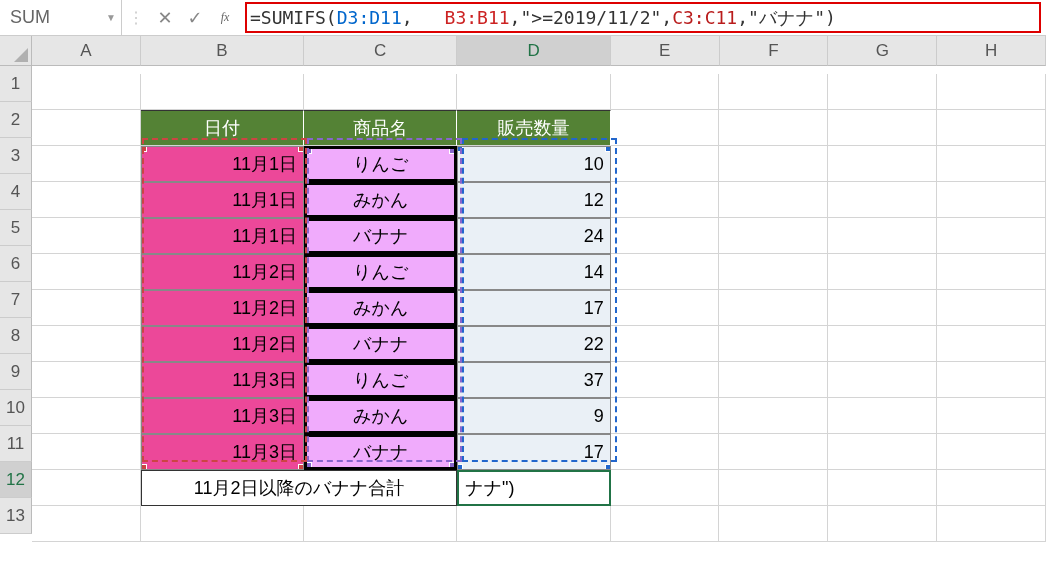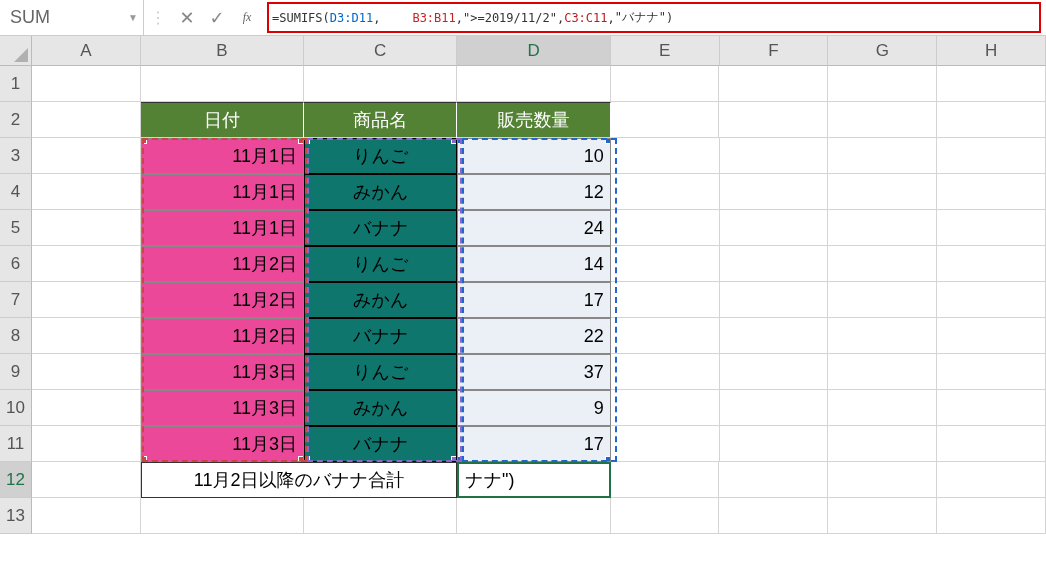--- a/index.html
+++ b/index.html
@@ -6,21 +6,21 @@
     body { font-family: "Segoe UI", Arial, sans-serif; background: #fff; user-select: none; }
     
     .formula-bar {
       display: flex;
       align-items: center;
       height: 36px;
       border-bottom: 1px solid #ccc;
       background: #fff;
     }
     .name-box {
-      width: 144px;
+      width: 122px;
       height: 100%;
       display: flex;
       align-items: center;
       padding: 0 10px;
       border-right: 1px solid #ccc;
       font-size: 18px;
       color: #666;
       position: relative;
     }
     .name-box-dropdown {
@@ -51,21 +51,21 @@
       font-family: "Times New Roman", serif;
       font-size: 12px;
       color: #666;
     }
     .formula-input {
       flex: 1;
       height: 100%;
       display: flex;
       align-items: center;
       padding: 0 10px;
-      font-size: 12px;
+      font-size: 18px;
       font-family: "Consolas", monospace;
       position: relative;
     }
     .formula-highlight {
       position: absolute;
       left: 5px;
       top: 2px;
       right: 5px;
       bottom: 2px;
       border: 2px solid #d00;
@@ -129,20 +129,21 @@
       justify-content: center;
       font-size: 17px;
       color: #555;
     }
     .row-header.active {
       background: #d0d0d0;
       color: #217346;
     }
     .cells {
       margin-left: 32px;
+      margin-top: 8px;
     }
     .row {
       display: flex;
       height: 36px;
     }
     .cell {
       border-right: 1px solid #d4d4d4;
       border-bottom: 1px solid #d4d4d4;
       display: flex;
       align-items: center;
@@ -167,21 +168,21 @@
     .header-cell {
       background: #548235;
       color: #fff;
       font-weight: normal;
       border-right: 1px solid #fff;
       border-top: 1px solid #333;
     }
     .header-cell:first-of-type { border-left: 1px solid #333; }
     
     .data-b { background: #ec4899; border: 1px solid #888; }
-    .data-c { background: #0f766e; border: 1px solid #000000; }
+    .data-c { background: #f0abfc; border: 3px solid #000000; }
     .data-d { background: #eaf0f6; border: 1px solid #888; }
     
     .range-corner { position:absolute; width:7px; height:7px; border:1px solid #fff; }
     .rc-tl{top:-2px;left:-2px;} .rc-tr{top:-2px;right:-2px;} .rc-bl{bottom:-2px;left:-2px;} .rc-br{bottom:-2px;right:-2px;}
     .rc-red{background:#cc4444;} .rc-blue{background:#2266cc;} .rc-purple{background:#8866cc;}
     
     .merged-cell {
       border: 1px solid #333;
       justify-content: center;
     }

